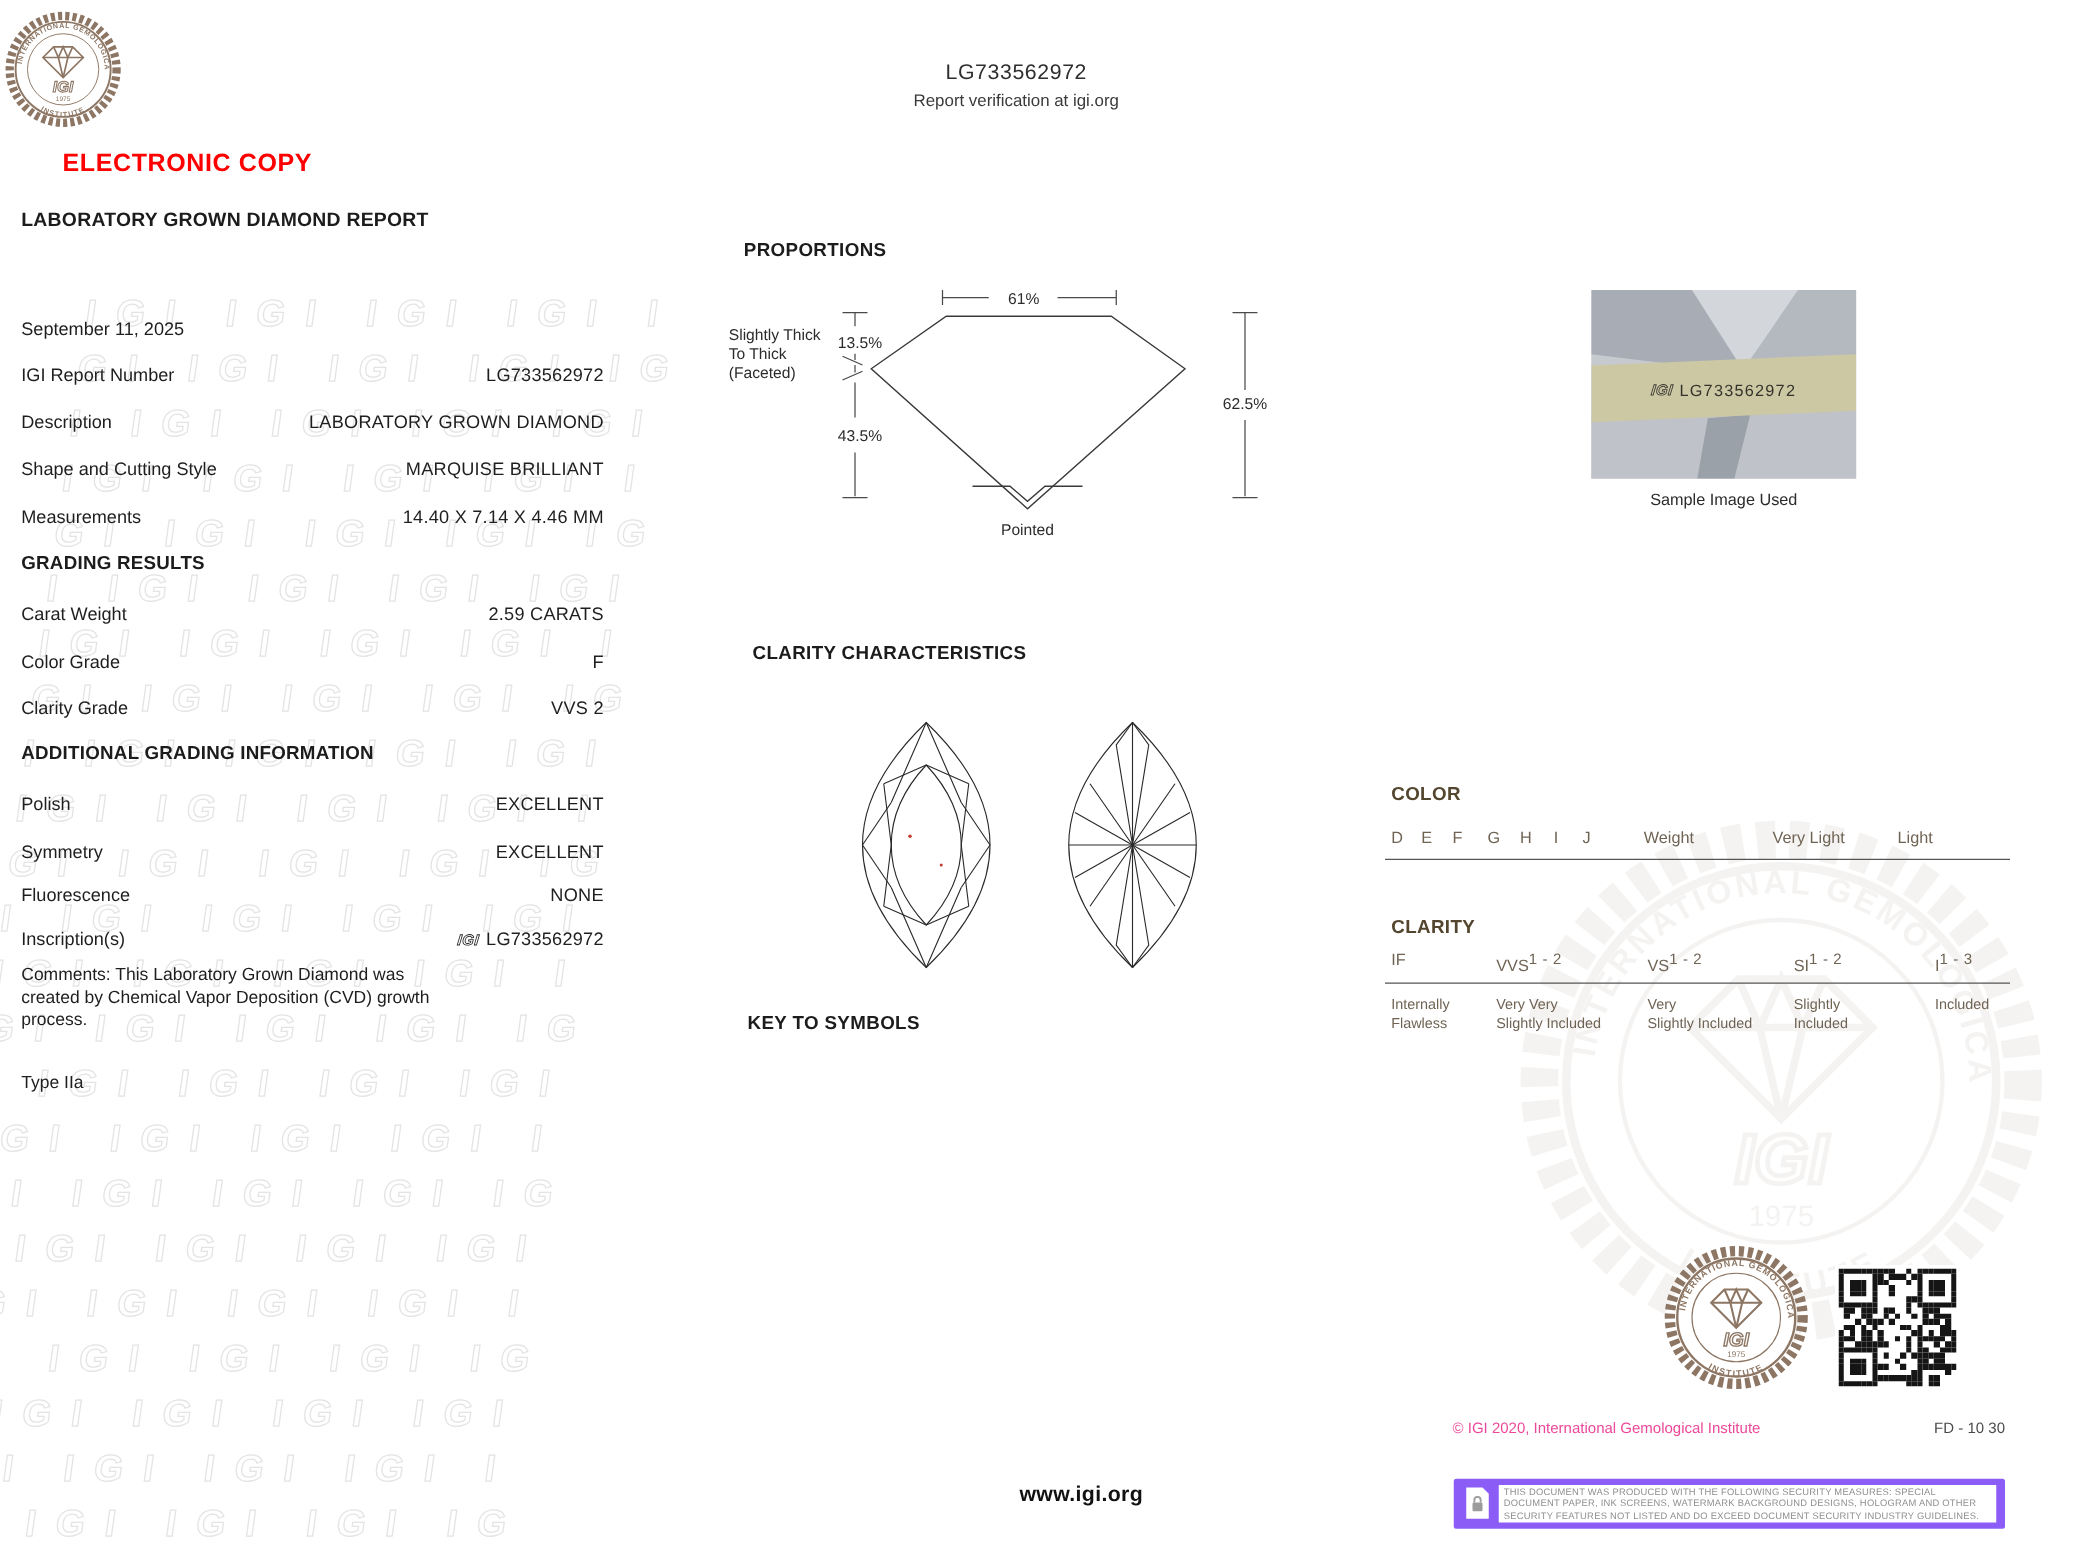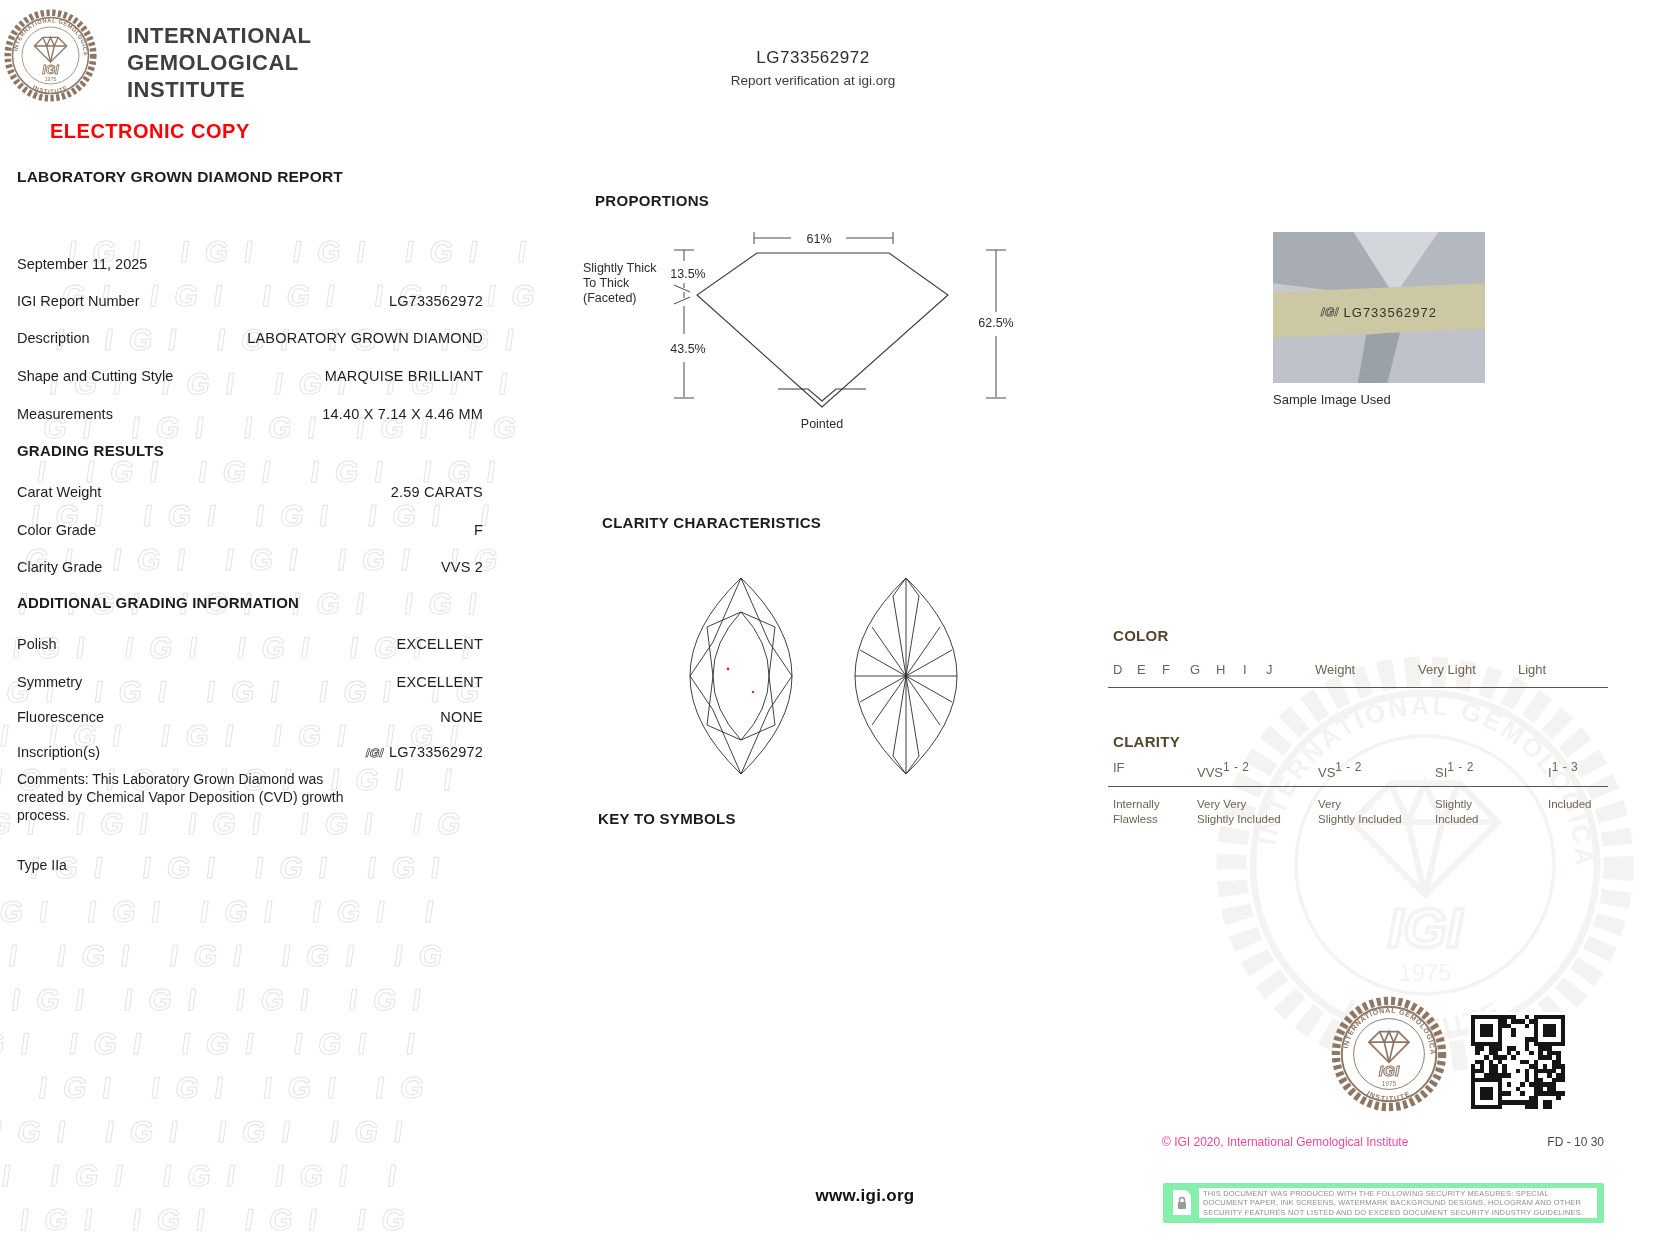--- a/index.html
+++ b/index.html
@@ -26,33 +26,33 @@
   svg text{font-family:"Liberation Sans",sans-serif;}
   .dia{stroke:#3a3a3a;stroke-width:1.1;fill:none;}
   .dim{stroke:#4a4a4a;stroke-width:1;fill:none;}
   .plbl{font-size:12.5px;fill:#2c2c2c;}
   .key-lines{font-size:13px;color:#222;line-height:18px;}
   
   .sample-img{position:absolute;left:1273px;top:232px;width:212px;height:151px;background:#c6c9ce;overflow:hidden;}
   .sample-img .f{position:absolute;left:0;top:0;width:100%;height:100%;}
   .band-txt{position:absolute;left:0;top:58px;width:100%;height:44px;display:flex;align-items:center;justify-content:center;
             font-size:13px;color:#33332c;letter-spacing:1px;}
-  .caption{font-size:13px;color:#2b2b2b;}
+  .caption{font-size:13px;color:#2b2b2b;text-align:center;}
   .scale-h{font-size:15px;font-weight:bold;color:#54462e;letter-spacing:.3px;}
   .scale-item{position:absolute;font-size:13px;color:#6f6354;}
   .scale-line{position:absolute;border-top:1.5px solid #555;width:500px;left:1108px;}
   .sup{font-size:12px;vertical-align:6px;letter-spacing:.5px;}
   .desc{position:absolute;font-size:11.5px;line-height:14.5px;color:#6f6354;white-space:pre-line;width:110px;}
   .igi-mark{display:inline-block;font-style:italic;font-weight:bold;font-size:12px;color:transparent;
             -webkit-text-stroke:.7px #2b2b2b;letter-spacing:.5px;margin-right:5px;transform:skewX(-6deg);}
   .copyright{font-size:12px;color:#ec4899;}
   .formcode{font-size:12px;color:#4a4a4a;text-align:right;}
   .website{font-size:17px;font-weight:bold;color:#111;text-align:center;letter-spacing:.3px;}
   
-  .secbar{position:absolute;left:1163px;top:1183px;width:441px;height:40px;background:#86efac;border-radius:2px;}
+  .secbar{position:absolute;left:1163px;top:1183px;width:441px;height:40px;background:#8b5cf6;border-radius:2px;}
   .secbar .inner{position:absolute;left:36px;top:5px;width:398px;height:30px;background:#fff;
       display:flex;align-items:center;}
   .sectext{font-size:7.5px;line-height:9.5px;color:#8f8f8f;padding:0 4px;letter-spacing:.2px;}
   #qr{position:absolute;left:1468px;top:1012px;width:99px;height:99px;background:#fff;}
   #qr i{position:absolute;background:#151515;width:4.5px;height:4.5px;}
   .wm-seal{opacity:.08;z-index:0;}
 </style>
 </head>
 <body>
 
@@ -85,25 +85,20 @@
   <div id="wm-left">IGI IGI IGI IGI IGI IGI IGI IGI IGI IGI IGI IGI IGI IGI IGI IGI IGI IGI IGI IGI IGI IGI IGI IGI IGI IGI IGI IGI IGI IGI IGI IGI IGI IGI IGI IGI IGI IGI IGI IGI IGI IGI IGI IGI IGI IGI IGI IGI IGI IGI IGI IGI IGI IGI IGI IGI IGI IGI IGI IGI IGI IGI IGI IGI IGI IGI IGI IGI IGI IGI IGI IGI IGI IGI IGI IGI IGI IGI IGI IGI IGI IGI IGI IGI IGI IGI IGI IGI IGI IGI IGI IGI IGI IGI IGI IGI IGI IGI IGI IGI IGI IGI IGI IGI IGI IGI IGI IGI IGI IGI IGI IGI IGI IGI IGI IGI IGI IGI IGI IGI IGI IGI IGI IGI IGI IGI IGI IGI IGI IGI IGI IGI IGI IGI IGI IGI IGI IGI IGI IGI IGI IGI IGI IGI IGI IGI IGI IGI IGI IGI IGI IGI IGI IGI IGI IGI IGI IGI IGI IGI IGI IGI IGI IGI IGI IGI IGI IGI IGI IGI IGI IGI IGI IGI IGI IGI IGI IGI IGI IGI IGI IGI IGI IGI IGI IGI IGI IGI IGI IGI IGI IGI IGI IGI IGI IGI IGI IGI IGI IGI IGI IGI IGI IGI IGI IGI IGI IGI IGI IGI IGI IGI IGI IGI IGI IGI IGI IGI IGI IGI IGI IGI IGI IGI IGI IGI IGI IGI IGI IGI IGI IGI IGI IGI IGI IGI IGI IGI IGI IGI IGI IGI IGI IGI IGI IGI IGI IGI IGI IGI IGI IGI IGI IGI IGI IGI IGI IGI IGI IGI IGI IGI IGI IGI IGI IGI IGI IGI IGI IGI IGI IGI IGI IGI IGI IGI IGI IGI IGI IGI IGI IGI IGI IGI IGI IGI IGI IGI IGI IGI IGI IGI IGI IGI IGI IGI IGI IGI IGI IGI IGI IGI IGI IGI IGI IGI IGI IGI IGI IGI IGI IGI IGI IGI IGI IGI IGI IGI IGI IGI IGI IGI IGI IGI IGI IGI IGI IGI IGI IGI IGI IGI IGI IGI IGI IGI IGI IGI IGI IGI IGI IGI IGI IGI IGI IGI IGI IGI IGI IGI IGI IGI IGI IGI IGI IGI IGI IGI IGI IGI IGI IGI IGI IGI IGI IGI IGI IGI IGI IGI IGI IGI IGI IGI IGI IGI IGI IGI IGI IGI IGI IGI IGI IGI IGI IGI IGI IGI IGI IGI IGI IGI IGI IGI IGI IGI IGI IGI IGI IGI IGI IGI IGI IGI IGI IGI IGI IGI IGI IGI IGI IGI IGI IGI IGI IGI IGI IGI IGI IGI </div>
 
   <svg class="abs wm-seal" style="left:1210px;top:650px" width="430" height="430">
     <use href="#igi-seal" width="430" height="430"></use>
   </svg>
 
   <svg class="abs z" style="left:3px;top:8px" width="95" height="95">
     <use href="#igi-seal" width="95" height="95"></use>
   </svg>
 
-  <div class="abs z org-title" style="left:127px;top:22px">
-    <div>INTERNATIONAL</div>
-    <div>GEMOLOGICAL</div>
-    <div>INSTITUTE</div>
-  </div>
 
   <div class="abs z rep-num" style="left:663px;top:48px;width:300px">LG733562972</div>
   <div class="abs z verif" style="left:663px;top:73px;width:300px">Report verification at igi.org</div>
 
   <div class="abs z ecopy" style="left:50px;top:120px">ELECTRONIC COPY</div>
 
   <div class="abs z doc-title" style="left:17px;top:168px">LABORATORY GROWN DIAMOND REPORT</div>
 
   <div class="row z" style="top:256px">
     <span>September 11, 2025</span>

